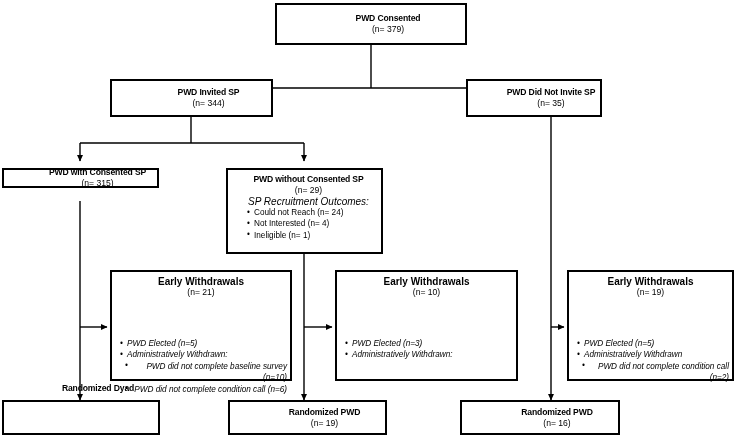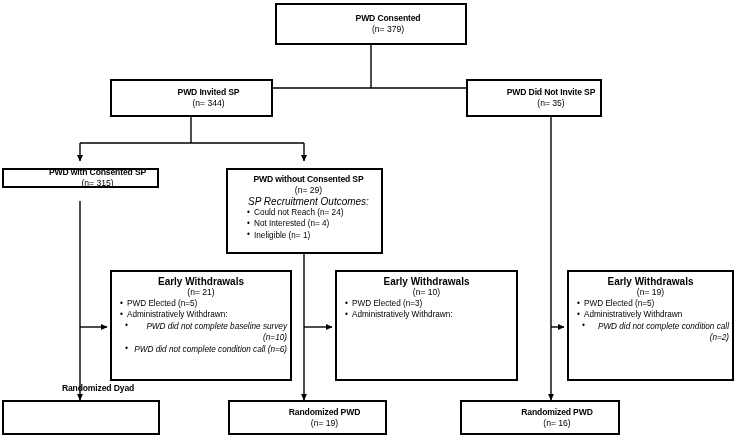--- a/index.html
+++ b/index.html
@@ -67,21 +67,21 @@
     position: relative;
     padding-left: 7px;
   }
   .lilist li::before {
     content: "\2022";
     position: absolute;
     left: 0;
     top: -0.5px;
   }
   .recruit-list li { font-style: normal; }
-  .ew-list { padding-left: 5px; }
+  .ew-list { font-style: italic; padding-left: 5px; margin-top: 40px; }
   .ew-sub {
     list-style: none;
     margin: 0;
     padding-left: 10px;
     font-style: italic;
     text-align: right;
   }
   .ew-sub li {
     position: relative;
     padding-left: 7px;

